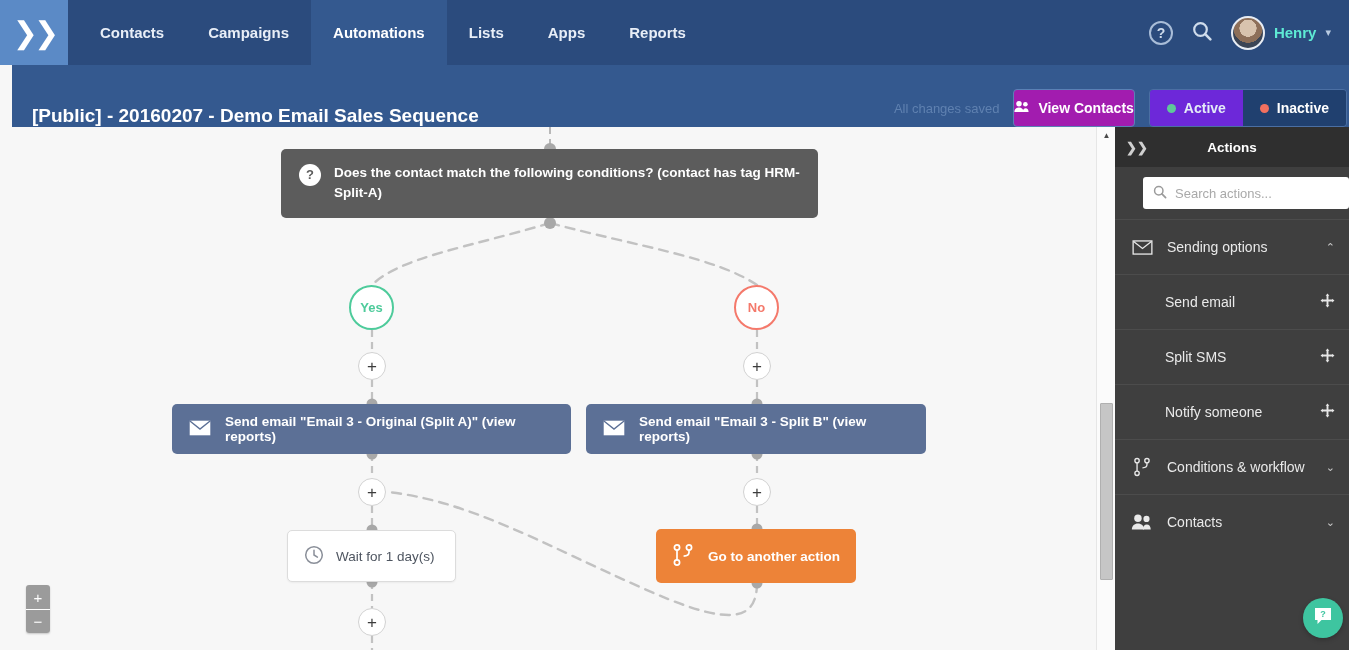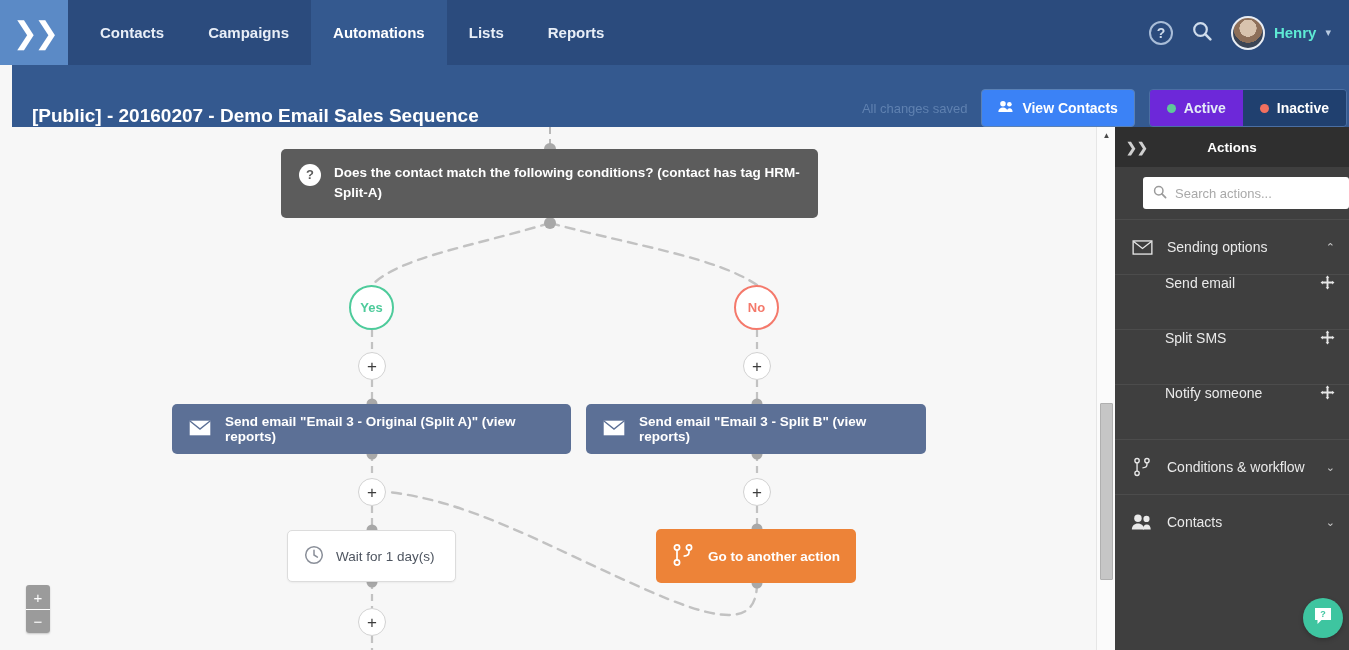--- a/index.html
+++ b/index.html
@@ -49,22 +49,22 @@
 
   
   .subbar {
     position: absolute; top: 65px; left: 12px; width: 1349px; height: 62px;
     background: #34598f; display: flex; align-items: flex-end; padding: 0 14px 0 20px;
   }
   .auto-title { color: #ffffff; font-size: 19px; font-weight: bold; white-space: nowrap; }
   .subbar-right { margin-left: auto; display: flex; align-items: center; gap: 14px; }
   .saved-text { color: #5f81b0; font-size: 13px; }
   .view-contacts-btn {
-    background: #3b82f6; color: #fff; font-size: 14px; font-weight: bold;
-    border-radius: 4px; padding: 10px 16px; display: flex; align-items: center; gap: 8px;
+    background: #a21caf; color: #fff; font-size: 14px; font-weight: bold;
+    border-radius: 4px; padding: 10px 0; display: flex; align-items: center; gap: 8px;
     cursor: pointer; border: 1px solid #5a81b5;
   }
   .toggle-group { display: flex; border: 1px solid #4b6fa3; border-radius: 4px; overflow: hidden; }
   .toggle-btn {
     display: flex; align-items: center; gap: 8px;
     padding: 10px 17px; font-size: 14px; font-weight: bold; cursor: pointer;
   }
   .toggle-btn.off { background: #6d28d9; color: #e3ecf7; }
   .toggle-btn.on  { background: #1f3f६e; background: #20406f; color: #ffffff; }
   .dot { width: 9px; height: 9px; border-radius: 50%; display: inline-block; }
@@ -181,21 +181,21 @@
   .search-input::placeholder { color: #a9a9a9; }
 
   .grp-head {
     height: 55px; display: flex; align-items: center; gap: 14px; padding: 0 14px 0 16px;
     border-top: 1px solid #4c4c4c; cursor: pointer; font-size: 14px;
   }
   .grp-head .chev { margin-left: auto; color: #c9c9c9; font-size: 11px; }
   .grp-ico { width: 22px; display: flex; align-items: center; justify-content: center; }
 
   .act-item {
-    height: 55px; display: flex; padding: 0 14px 0 50px;
+    height: 55px; display: flex; align-items: center; padding: 0 14px 0 50px;
     border-top: 1px solid #4c4c4c; cursor: pointer; font-size: 14px; color: #eaeaea;
   }
   .act-item .drag { margin-left: auto; color: #e6e6e6; }
 
   .help-fab {
     position: absolute; left: 1303px; top: 598px; width: 40px; height: 40px;
     border-radius: 50%; background: #3ec5a0;
     display: flex; align-items: center; justify-content: center; cursor: pointer;
     box-shadow: 0 2px 5px rgba(0,0,0,.22);
   }
@@ -212,20 +212,23 @@
         <span>Contacts</span>
       </div>
     <div class="nav-item">
         <span>Campaigns</span>
       </div>
     <div class="nav-item active">
         <span>Automations</span>
       </div>
     <div class="nav-item">
         <span>Lists</span>
+      </div>
+    <div class="nav-item">
+        <span>Apps</span>
       </div>
     <div class="nav-item">
         <span>Reports</span>
       </div>
   </div>
   <div class="nav-right">
     <div class="icon-circle-q">
         <span>?</span>
       </div>
     <span class="search-ico">

